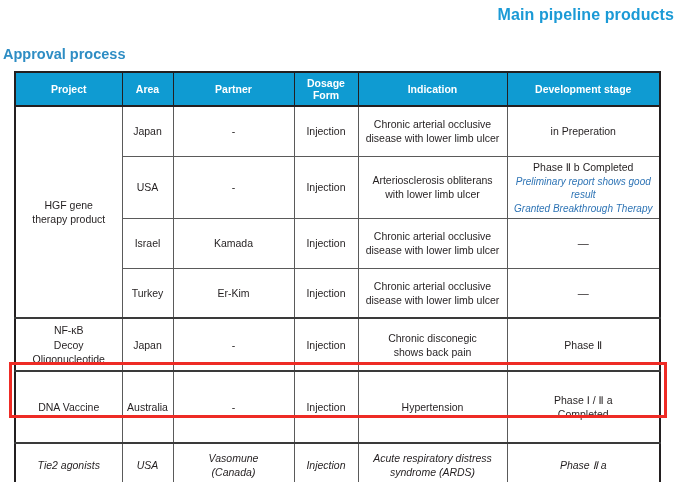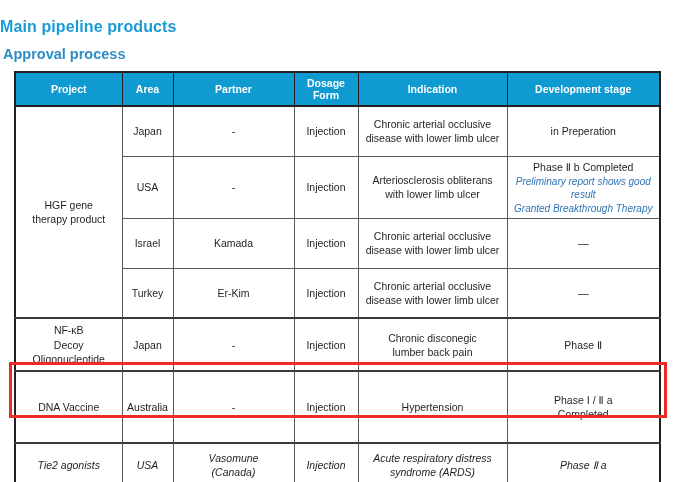--- a/index.html
+++ b/index.html
@@ -13,23 +13,23 @@
     position: relative;
     font-family: "Liberation Sans", sans-serif;
     color: #231f20;
     overflow: hidden;
   }
 
   
   #page-title {
     position: absolute;
     left: 0;
-    top: 18px;
+    top: 6px;
     width: 674px;
-    text-align: left;
+    text-align: right;
     font-size: 16px;
     font-weight: bold;
     color: #1b9ad6;
     letter-spacing: 0.1px;
   }
   #section-title {
     position: absolute;
     left: 3px;
     top: 46px;
     font-size: 14.5px;
@@ -228,21 +228,21 @@
           <span>Decoy</span><br>
           <span>Oligonucleotide</span>
         </div>
       </td>
       <td class="thick-top">Japan</td>
       <td class="thick-top">-</td>
       <td class="thick-top">Injection</td>
       <td class="thick-top">
         <div class="cell-inner">
           <span>Chronic disconegic</span><br>
-          <span>lumber back pain</span>
+          <span>shows back pain</span>
         </div>
       </td>
       <td class="thick-top">
         <div class="cell-inner">
           <span class="stage-main">Phase Ⅱ</span>
         </div>
       </td>
     </tr>
 
     <tr class="r-dna">

